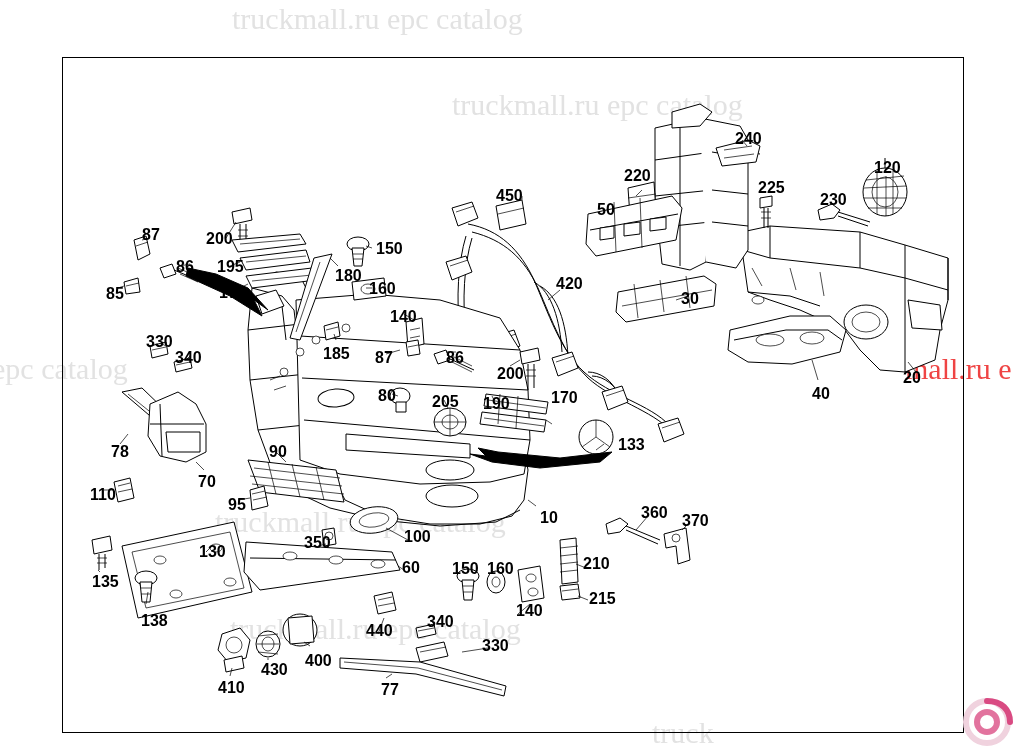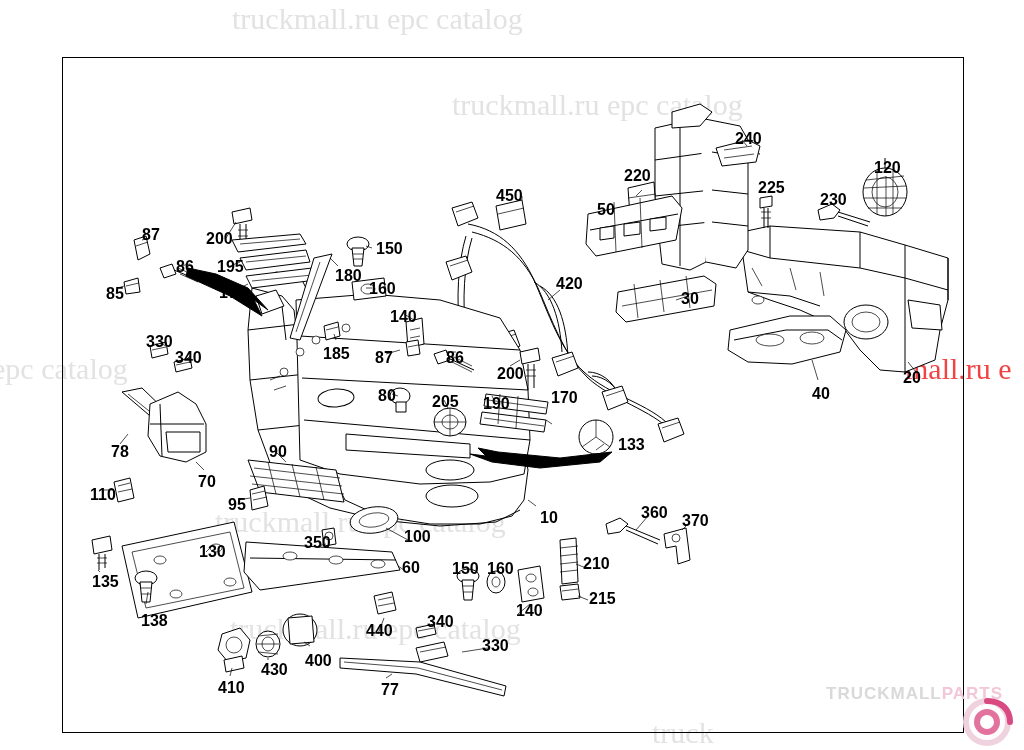--- a/index.html
+++ b/index.html
@@ -591,23 +591,20 @@
       <div class="lbl" style="left: 427px; top: 616px;">340</div>
       <div class="lbl" style="left: 366px; top: 625px;">440</div>
       <div class="lbl" style="left: 482px; top: 640px;">330</div>
       <div class="lbl" style="left: 305px; top: 655px;">400</div>
       <div class="lbl" style="left: 261px; top: 664px;">430</div>
       <div class="lbl" style="left: 218px; top: 682px;">410</div>
       <div class="lbl" style="left: 381px; top: 684px;">77</div>
     </div>
 
   <div id="brand">
-    <div class="btxt">
-      <span>TRUCKMALL</span><span class="pink">PARTS</span>
-    </div>
     <svg class="swirl" viewBox="0 0 58 58">
       <circle cx="29" cy="32" r="21" fill="none" stroke="#f0d2de" stroke-width="6"></circle>
       <circle cx="29" cy="32" r="10" fill="none" stroke="#e0traverse" stroke-width="0"></circle>
       <circle cx="29" cy="32" r="10" fill="none" stroke="#e2739e" stroke-width="6"></circle>
       <path d="M29 11 C44 11 52 20 52 32" fill="none" stroke="#d94a82" stroke-width="6" stroke-linecap="round"></path>
     </svg>
   </div>
 </div>
 
 </body></html>

